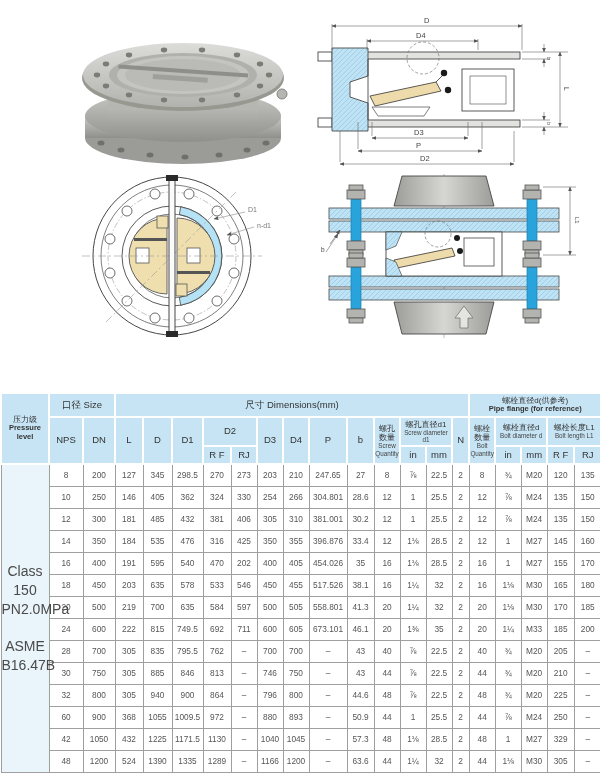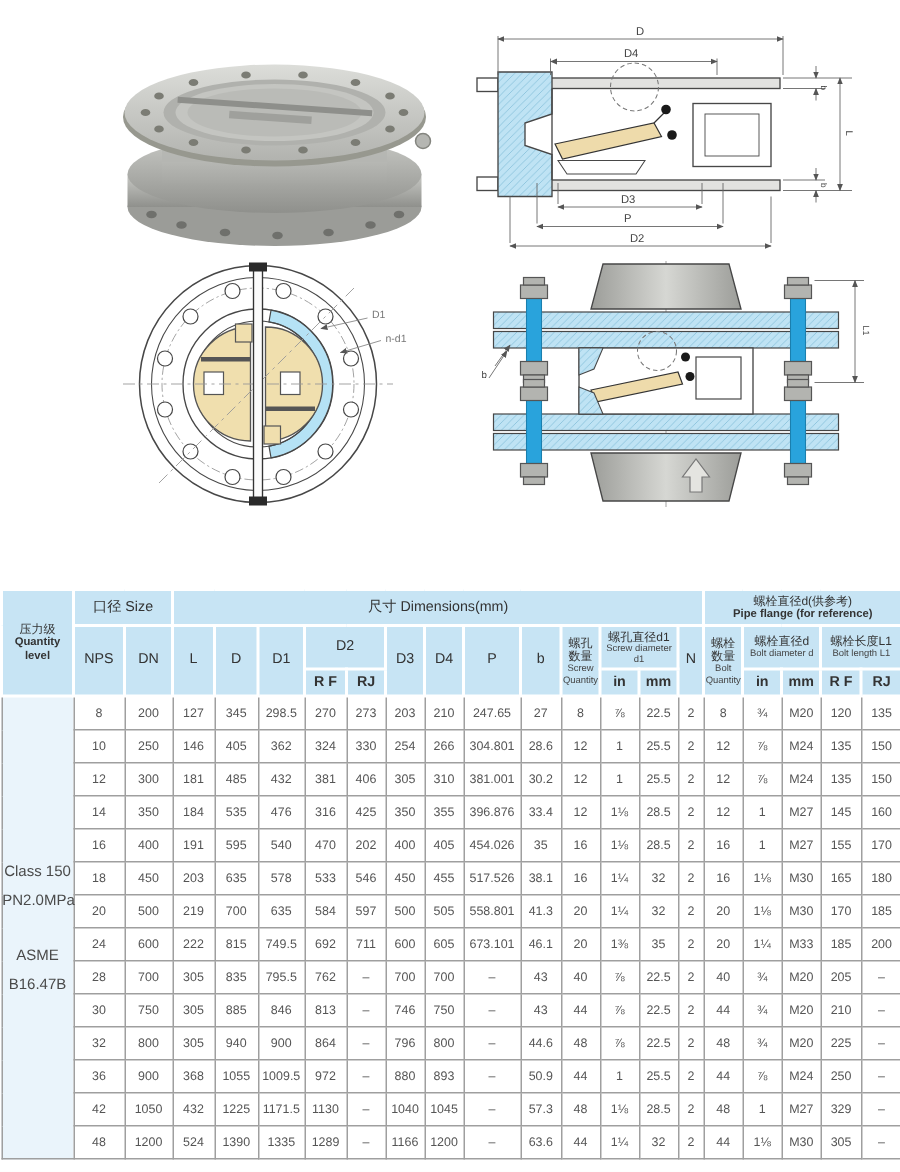--- a/index.html
+++ b/index.html
@@ -17,24 +17,24 @@
   table{width:600px;border-collapse:collapse;table-layout:fixed;}
   thead td{background:#c7e4f4;border:2px solid #ffffff;text-align:center;vertical-align:middle;
            color:#333;font-size:8px;padding:0;line-height:1.15;}
   thead td.big{font-size:9.5px;}
   .pre{white-space:pre-line;}
   .zh{display:block;font-size:8px;}
   .en{display:block;font-size:6.3px;color:#444;}
   .en2{display:block;font-size:7.5px;font-weight:bold;}
   tbody td{background:#ffffff;border:1px solid #9f9f9f;text-align:center;vertical-align:middle;
            color:#555;font-size:8.3px;height:21px;padding:0;line-height:1;}
-  tbody td.pressure-cell{background:#eaf4fb;font-size:10px;color:#4a4a4a;vertical-align:middle;}
+  tbody td.pressure-cell{background:#eaf4fb;font-size:14px;color:#4a4a4a;vertical-align:middle;}
   tbody td.pressure-cell div{line-height:19px;}
   tbody td.pressure-cell div.gap{height:18px;}
-  tr.h1 td{height:22px;} tr.h2 td{height:27px;} tr.h3 td{height:16px;font-weight:bold;}
+  tr.h1 td{height:22px;} tr.h2 td{height:27px;} tr.h3 td{height:16px;}
   svg text{font-family:"Liberation Sans","DejaVu Sans",sans-serif;}
 </style>
 </head>
 <body>
 
 <div class="page">
   <div class="figures">
 
     <svg class="fig" id="fig-photo" width="252" height="152" viewBox="0 0 252 152">
       <defs>
@@ -292,21 +292,21 @@
           <col style="width:26px">
           <col style="width:26px">
         <col style="width:26px">
           <col style="width:27px">
           <col style="width:27px">
       </colgroup>
       <thead>
         <tr class="h1">
           <td rowspan="3">
             <span class="zh">压力级</span>
-            <span class="en2 pre">Quantity
+            <span class="en2 pre">Pressure
 level</span>
           </td>
           <td colspan="2" class="big">口径 Size</td>
           <td colspan="13" class="big">尺寸 Dimensions(mm)</td>
           <td colspan="5">
             <span class="zh">螺栓直径d(供参考)</span>
             <span class="en2">Pipe flange (for reference)</span>
           </td>
         </tr>
         <tr class="h2">
@@ -601,21 +601,21 @@
             <td>⅞</td>
             <td>22.5</td>
             <td>2</td>
             <td>48</td>
             <td>¾</td>
             <td>M20</td>
             <td>225</td>
             <td>–</td>
           </tr>
           <tr>
-            <td>36</td>
+            <td>60</td>
             <td>900</td>
             <td>368</td>
             <td>1055</td>
             <td>1009.5</td>
             <td>972</td>
             <td>–</td>
             <td>880</td>
             <td>893</td>
             <td>–</td>
             <td>50.9</td>

